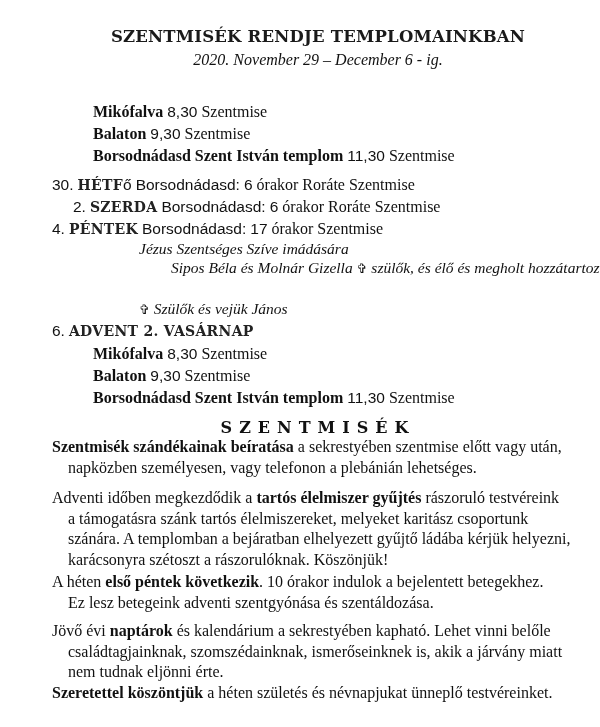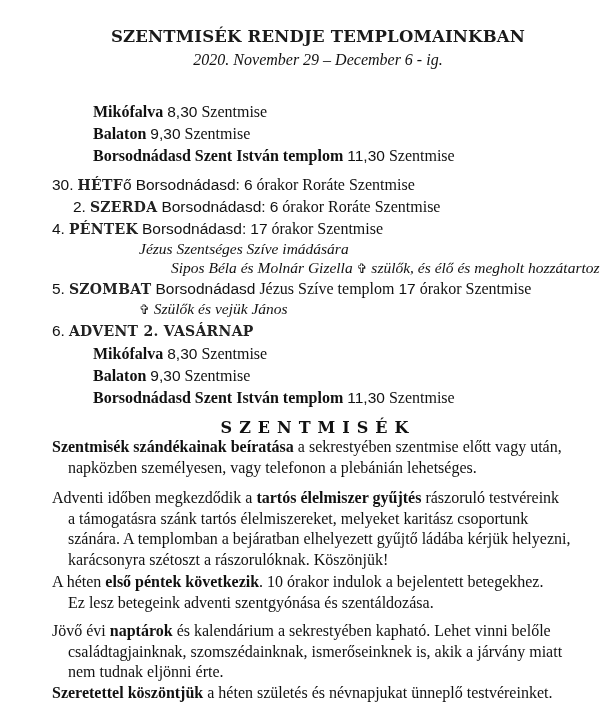--- a/index.html
+++ b/index.html
@@ -83,28 +83,20 @@
     <span class="sans">17</span>
     <span>órakor Szentmise</span>
   </div>
   <div class="line intention" style="top:239px;">Jézus Szentséges Szíve imádására</div>
   <div class="line intention" style="top:258px;margin-left:32px;">
     <span>Sipos Béla és Molnár Gizella</span>
     <span class="cross">✞</span>
     <span>szülők, és élő és megholt hozzátartozók</span>
   </div>
 
-  <div class="line" style="left:34px; top:279px;">
-    <span class="sans">5.</span>
-    <span class="day">SZOMBAT</span>
-    <span class="sans">Borsodnádasd</span>
-    <span>Jézus Szíve templom</span>
-    <span class="sans">17</span>
-    <span>órakor Szentmise</span>
-  </div>
   <div class="line intention" style="top:299px;">
     <span class="cross">✞</span>
     <span>Szülők és vejük János</span>
   </div>
 
   <div class="line" style="left:34px; top:321px;">
     <span class="sans">6.</span>
     <span class="day">ADVENT 2. VASÁRNAP</span>
   </div>
   <div class="line sub" style="top:344px;">

